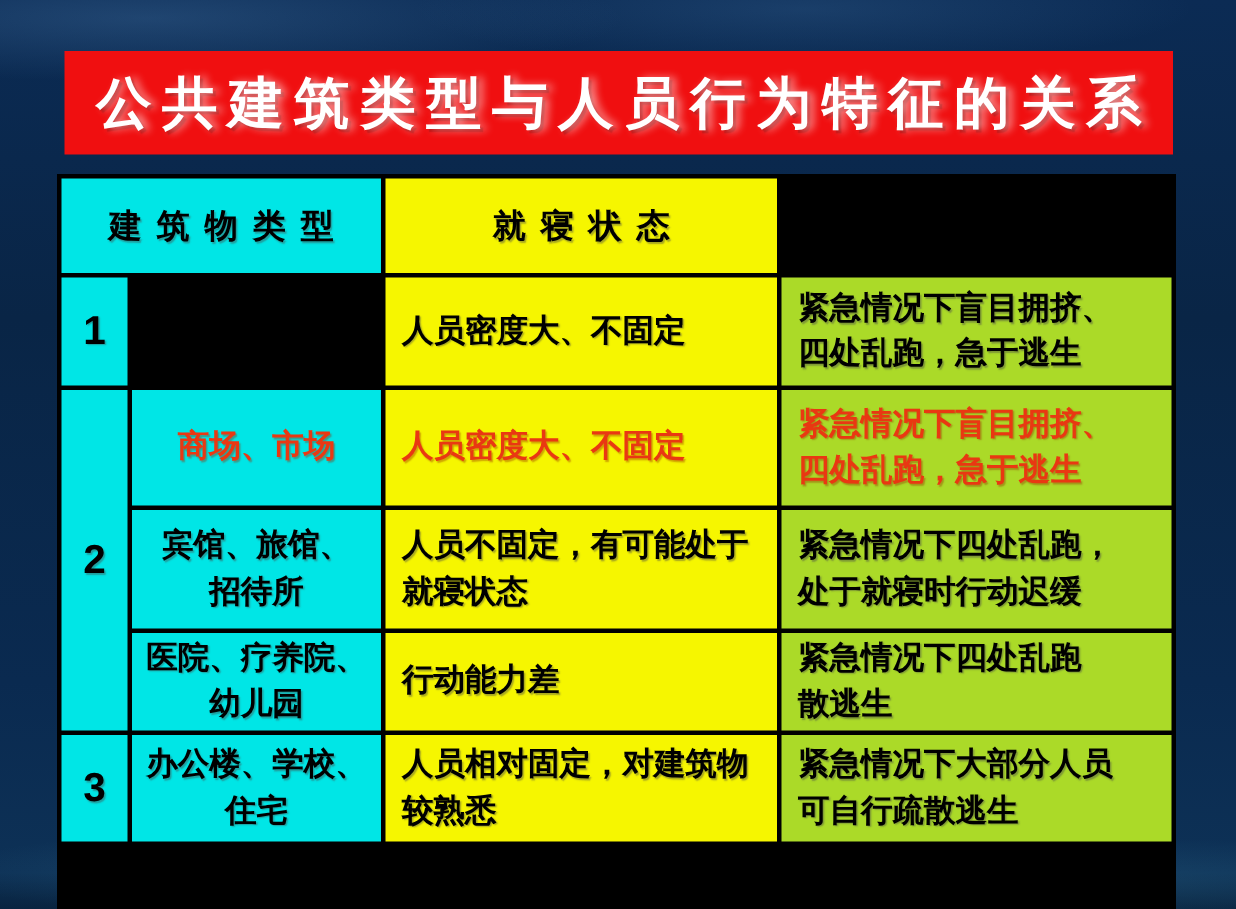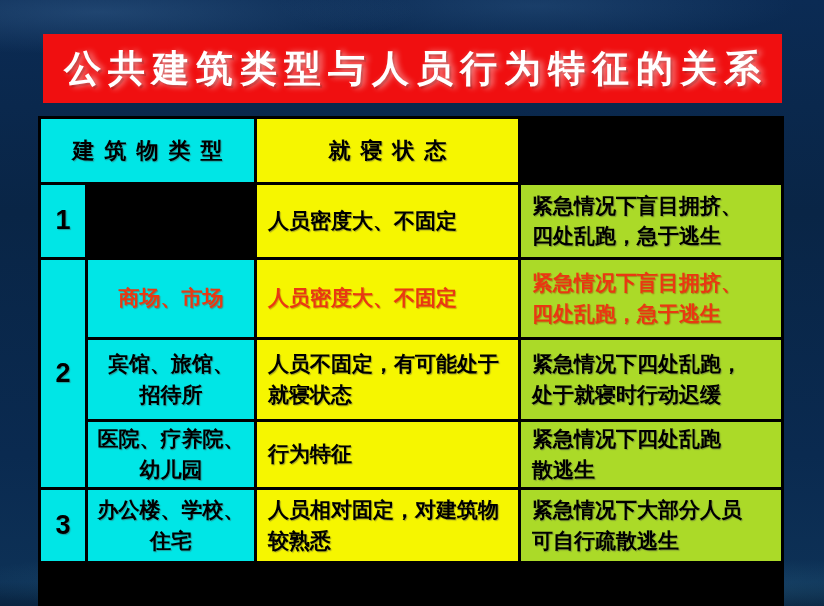--- a/index.html
+++ b/index.html
@@ -97,21 +97,21 @@
 
     <div class="cell bg-c" style="grid-area:4/2/5/3">宾馆、旅馆、
 招待所</div>
     <div class="cell left bg-g" style="grid-area:4/4/5/5">紧急情况下四处乱跑，
 处于就寝时行动迟缓</div>
     <div class="cell left bg-y" style="grid-area:4/3/5/4">人员不固定，有可能处于
 就寝状态</div>
 
     <div class="cell bg-c" style="grid-area:5/2/6/3">医院、疗养院、
 幼儿园</div>
-    <div class="cell left bg-y" style="grid-area:5/3/6/4">行为特征</div>
+    <div class="cell left bg-y" style="grid-area:5/3/6/4">行动能力差</div>
     <div class="cell left bg-g" style="grid-area:5/4/6/5">紧急情况下四处乱跑
 散逃生</div>
 
     <div class="cell num bg-c" style="grid-area:6/1/7/2">3</div>
     <div class="cell bg-c" style="grid-area:6/2/7/3">办公楼、学校、
 住宅</div>
     <div class="cell left bg-y" style="grid-area:6/3/7/4">人员相对固定，对建筑物
 较熟悉</div>
     <div class="cell left bg-g" style="grid-area:6/4/7/5">紧急情况下大部分人员
 可自行疏散逃生</div>

